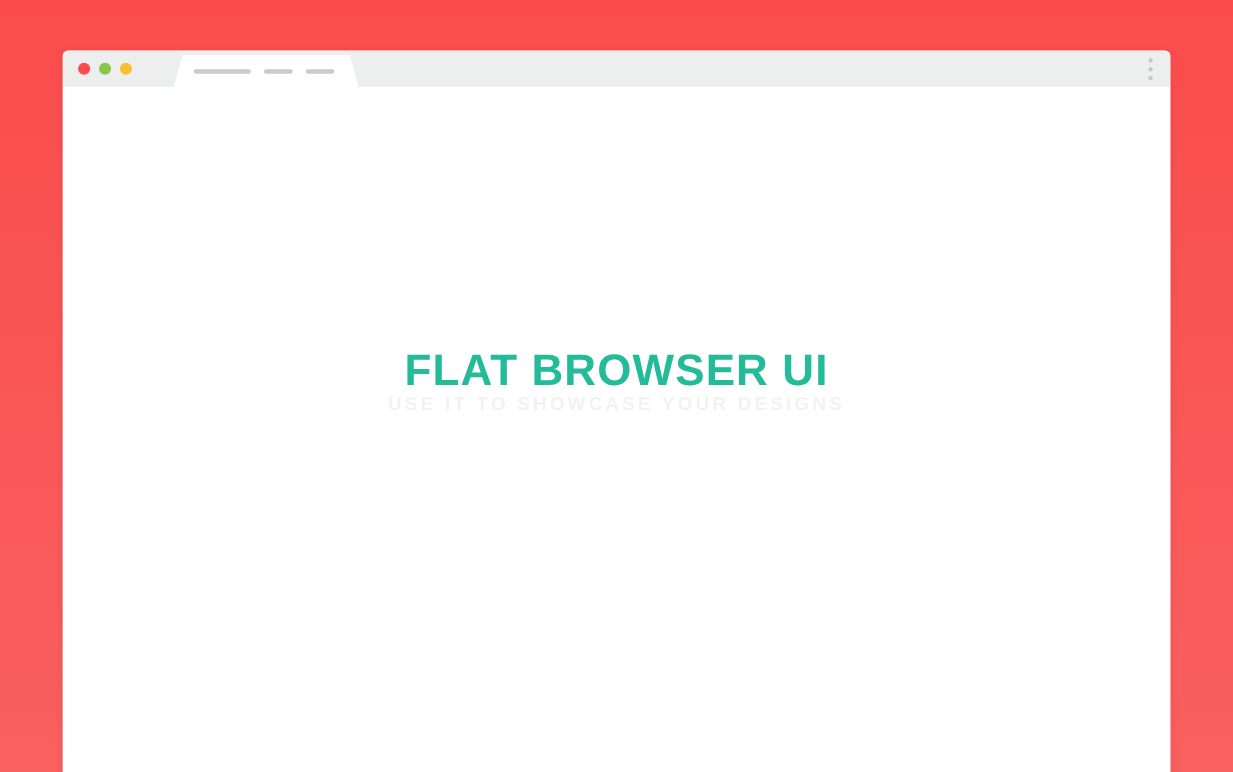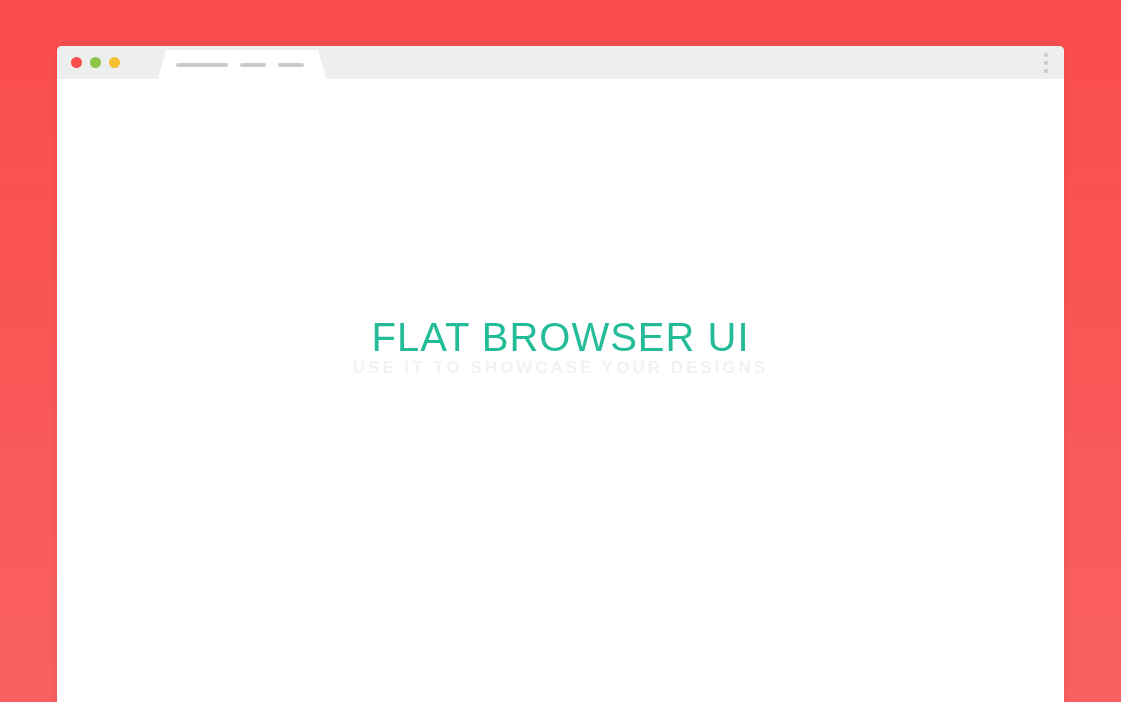--- a/index.html
+++ b/index.html
@@ -97,21 +97,21 @@
     .content {
       height: calc(100% - 33px);
       background: #ffffff;
       display: flex;
       flex-direction: column;
       align-items: center;
       padding-top: 236px;
     }
     .headline {
       font-size: 40px;
-      font-weight: 400;
+      font-weight: 700;
       letter-spacing: 1px;
       color: #23bb98;
       text-transform: uppercase;
     }
     .subhead {
       font-size: 17px;
       font-weight: 600;
       letter-spacing: 3px;
       color: #f1f2f2;
       text-transform: uppercase;

